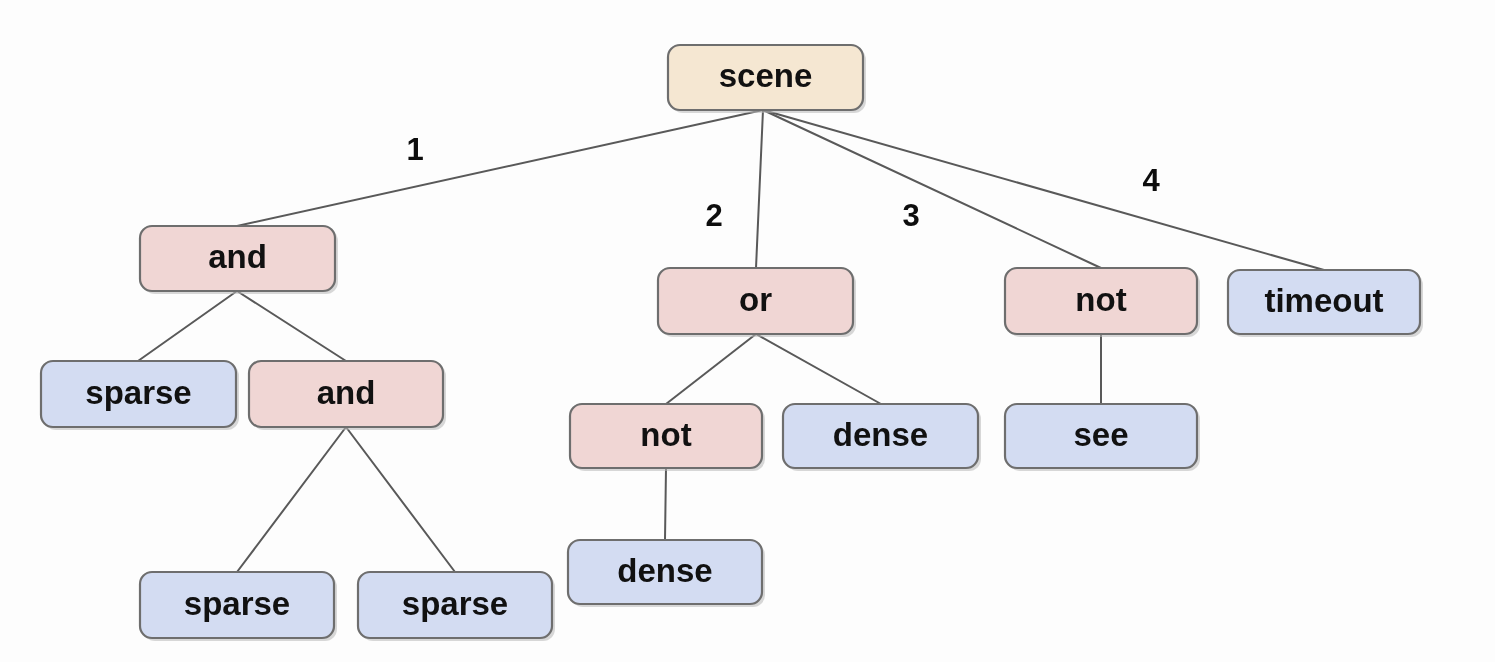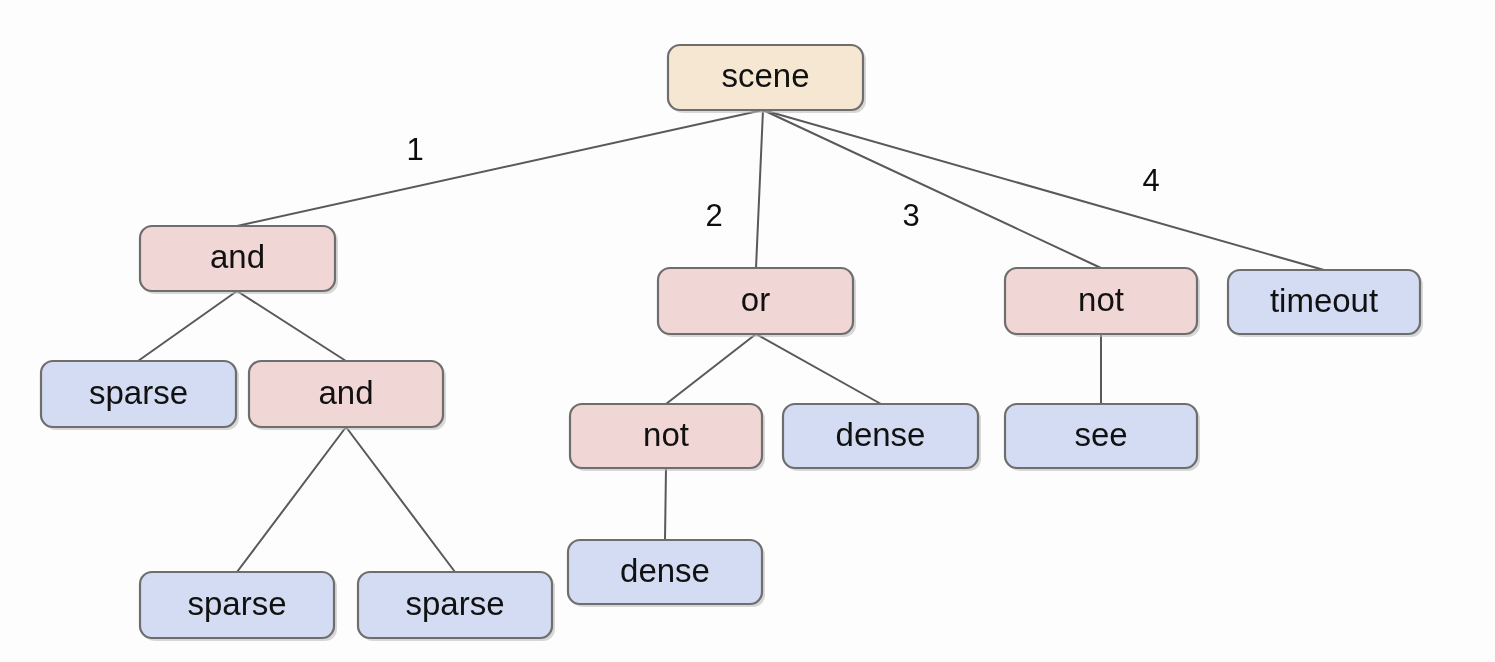--- a/index.html
+++ b/index.html
@@ -9,20 +9,21 @@
   }
   body {
     font-family: "Liberation Sans", sans-serif;
   }
   #canvas {
     position: relative;
     width: 1495px;
     height: 662px;
     background: #fdfdfd;
     overflow: hidden;
+    font-weight: bold;
   }
   #tree-svg {
     position: absolute;
     top: 0;
     left: 0;
     width: 1495px;
     height: 662px;
     display: block;
   }
   .edge-line {

